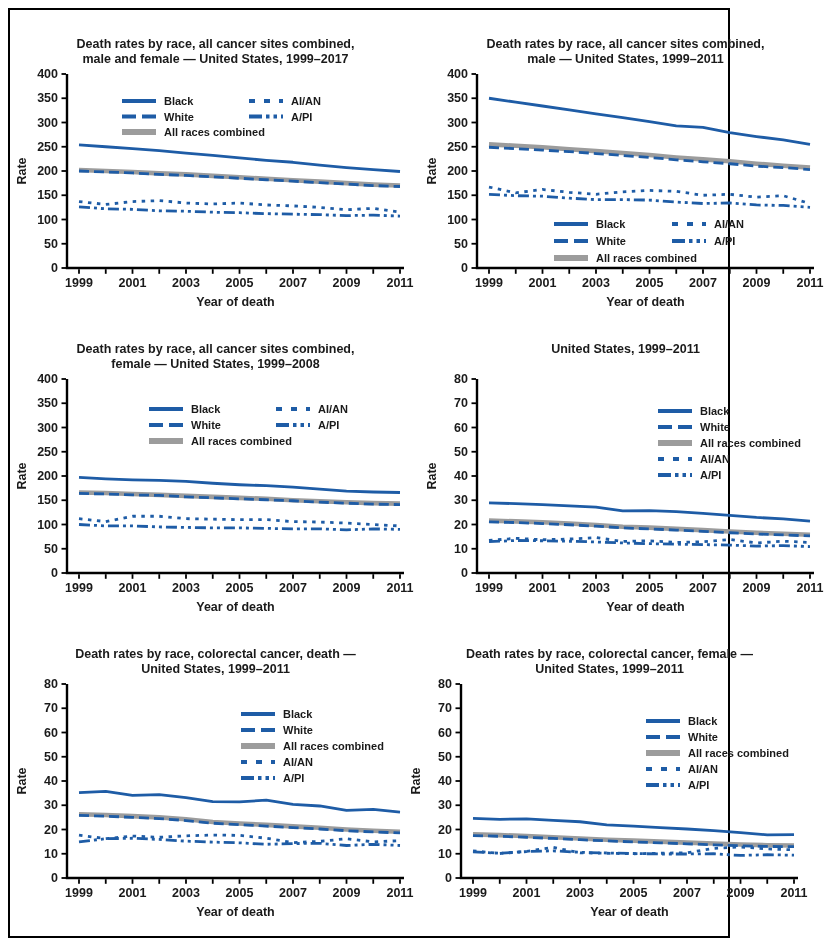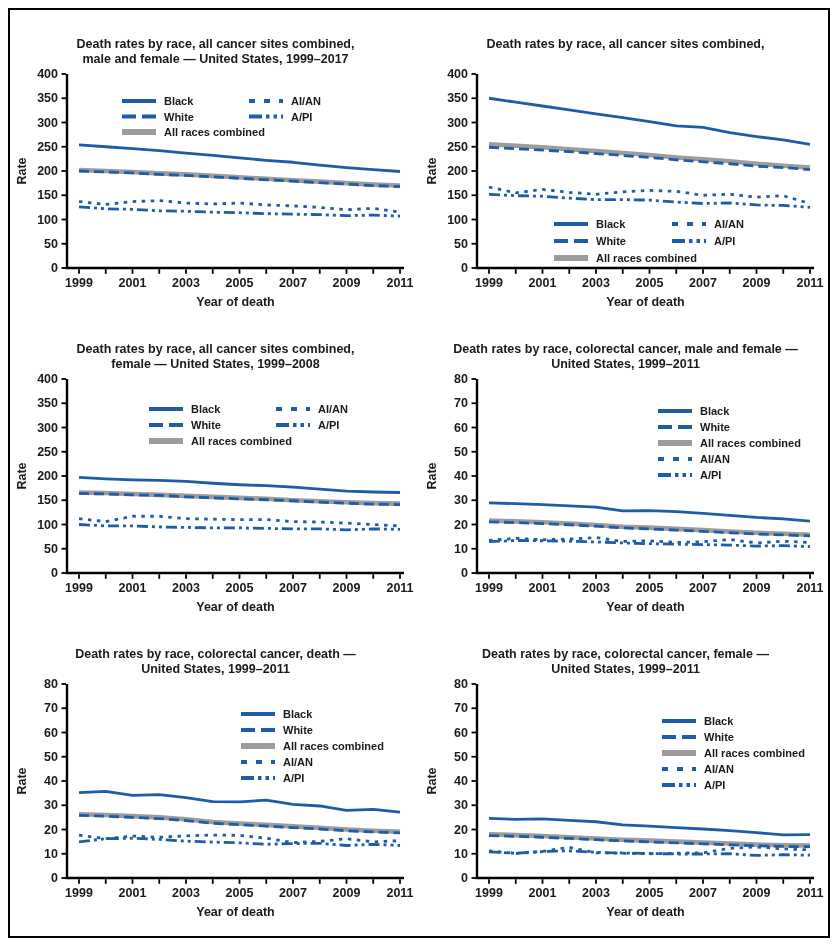--- a/index.html
+++ b/index.html
@@ -7,21 +7,21 @@
     padding: 0;
     background: #ffffff;
     width: 837px;
     height: 944px;
     font-family: "Liberation Sans", sans-serif;
   }
   .frame {
     position: absolute;
     left: 8px;
     top: 8px;
-    width: 822px;
+    width: 722px;
     height: 930px;
     border: 2.5px solid #000000;
     box-sizing: border-box;
     background: #ffffff;
   }
   .chart {
     position: absolute;
     width: 407px;
     height: 300px;
   }
@@ -33,21 +33,21 @@
     line-height: 15px;
     padding-top: 5px;
     height: 30px;
   }
   svg.plot { display: block; margin-top: 2px; }
   .c-r1c1 { left: 2px;   top: 22px;  }
   .c-r1c2 { left: 412px; top: 22px;  }
   .c-r2c1 { left: 2px;   top: 327px; }
   .c-r2c2 { left: 412px; top: 327px; }
   .c-r3c1 { left: 2px;   top: 632px; }
-  .c-r3c2 { left: 412px; top: 632px; }
+  .c-r3c2 { left: 396px; top: 632px; }
 </style>
 </head>
 <body>
 
 <div class="frame">
 
   <div class="chart c-r1c1">
     <div class="chart-title">
       <div>Death rates by race, all cancer sites combined,</div>
       <div>male and female — United States, 1999–2017</div>
@@ -108,20 +108,21 @@
         <line x1="237" y1="32" x2="271" y2="32" stroke="#1e5ca6" stroke-width="4.2" stroke-linecap="butt" stroke-dasharray="6 9"></line>
         <text x="279" y="36" text-anchor="start" fill="#1a1a1a" font-size="11px" font-weight="bold" font-family="&quot;Liberation Sans&quot;, sans-serif">AI/AN</text>
         <line x1="237" y1="47.5" x2="271" y2="47.5" stroke="#1e5ca6" stroke-width="4.2" stroke-linecap="butt" stroke-dasharray="13 4 3.5 4 3.5 4"></line>
         <text x="279" y="51.5" text-anchor="start" fill="#1a1a1a" font-size="11px" font-weight="bold" font-family="&quot;Liberation Sans&quot;, sans-serif">A/PI</text>
       </svg>
   </div>
 
   <div class="chart c-r1c2">
     <div class="chart-title">
       <div>Death rates by race, all cancer sites combined,</div>
+      <div>male — United States, 1999–2011</div>
     </div>
     <svg class="plot" width="407" height="250" viewBox="0 0 407 250">
         <path d="M 55 5 L 55 199 L 392 199" fill="none" stroke="#000000" stroke-width="2.4"></path>
         <line x1="49.5" y1="199" x2="54" y2="199" stroke="#000000" stroke-width="1.8" stroke-linecap="butt"></line>
         <text x="46" y="203.2" text-anchor="end" fill="#1a1a1a" font-size="12.5px" font-weight="bold" font-family="&quot;Liberation Sans&quot;, sans-serif">0</text>
         <line x1="49.5" y1="174.75" x2="54" y2="174.75" stroke="#000000" stroke-width="1.8" stroke-linecap="butt"></line>
         <text x="46" y="178.95" text-anchor="end" fill="#1a1a1a" font-size="12.5px" font-weight="bold" font-family="&quot;Liberation Sans&quot;, sans-serif">50</text>
         <line x1="49.5" y1="150.5" x2="54" y2="150.5" stroke="#000000" stroke-width="1.8" stroke-linecap="butt"></line>
         <text x="46" y="154.7" text-anchor="end" fill="#1a1a1a" font-size="12.5px" font-weight="bold" font-family="&quot;Liberation Sans&quot;, sans-serif">100</text>
         <line x1="49.5" y1="126.25" x2="54" y2="126.25" stroke="#000000" stroke-width="1.8" stroke-linecap="butt"></line>
@@ -236,21 +237,20 @@
         <text x="179" y="71" text-anchor="start" fill="#1a1a1a" font-size="11px" font-weight="bold" font-family="&quot;Liberation Sans&quot;, sans-serif">All races combined</text>
         <line x1="264" y1="35" x2="298" y2="35" stroke="#1e5ca6" stroke-width="4.2" stroke-linecap="butt" stroke-dasharray="6 9"></line>
         <text x="306" y="39" text-anchor="start" fill="#1a1a1a" font-size="11px" font-weight="bold" font-family="&quot;Liberation Sans&quot;, sans-serif">AI/AN</text>
         <line x1="264" y1="51" x2="298" y2="51" stroke="#1e5ca6" stroke-width="4.2" stroke-linecap="butt" stroke-dasharray="13 4 3.5 4 3.5 4"></line>
         <text x="306" y="55" text-anchor="start" fill="#1a1a1a" font-size="11px" font-weight="bold" font-family="&quot;Liberation Sans&quot;, sans-serif">A/PI</text>
       </svg>
   </div>
 
   <div class="chart c-r2c2">
     <div class="chart-title">
-      <div>Death rates by race, colorectal cancer, male and female —</div>
       <div>United States, 1999–2011</div>
     </div>
     <svg class="plot" width="407" height="250" viewBox="0 0 407 250">
         <path d="M 55 5 L 55 199 L 392 199" fill="none" stroke="#000000" stroke-width="2.4"></path>
         <line x1="49.5" y1="199" x2="54" y2="199" stroke="#000000" stroke-width="1.8" stroke-linecap="butt"></line>
         <text x="46" y="203.2" text-anchor="end" fill="#1a1a1a" font-size="12.5px" font-weight="bold" font-family="&quot;Liberation Sans&quot;, sans-serif">0</text>
         <line x1="49.5" y1="174.75" x2="54" y2="174.75" stroke="#000000" stroke-width="1.8" stroke-linecap="butt"></line>
         <text x="46" y="178.95" text-anchor="end" fill="#1a1a1a" font-size="12.5px" font-weight="bold" font-family="&quot;Liberation Sans&quot;, sans-serif">10</text>
         <line x1="49.5" y1="150.5" x2="54" y2="150.5" stroke="#000000" stroke-width="1.8" stroke-linecap="butt"></line>
         <text x="46" y="154.7" text-anchor="end" fill="#1a1a1a" font-size="12.5px" font-weight="bold" font-family="&quot;Liberation Sans&quot;, sans-serif">20</text>

